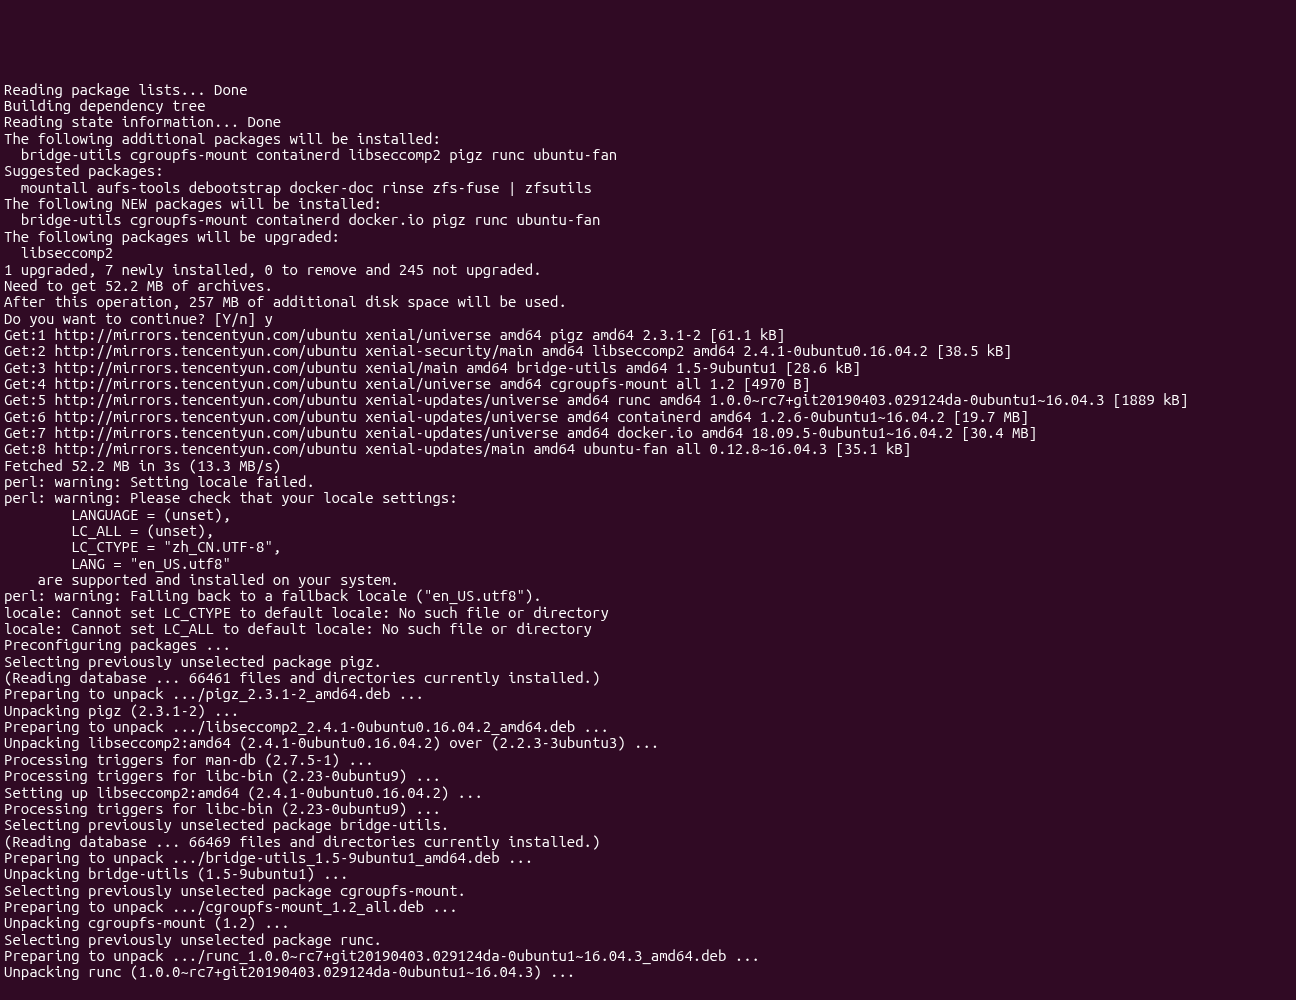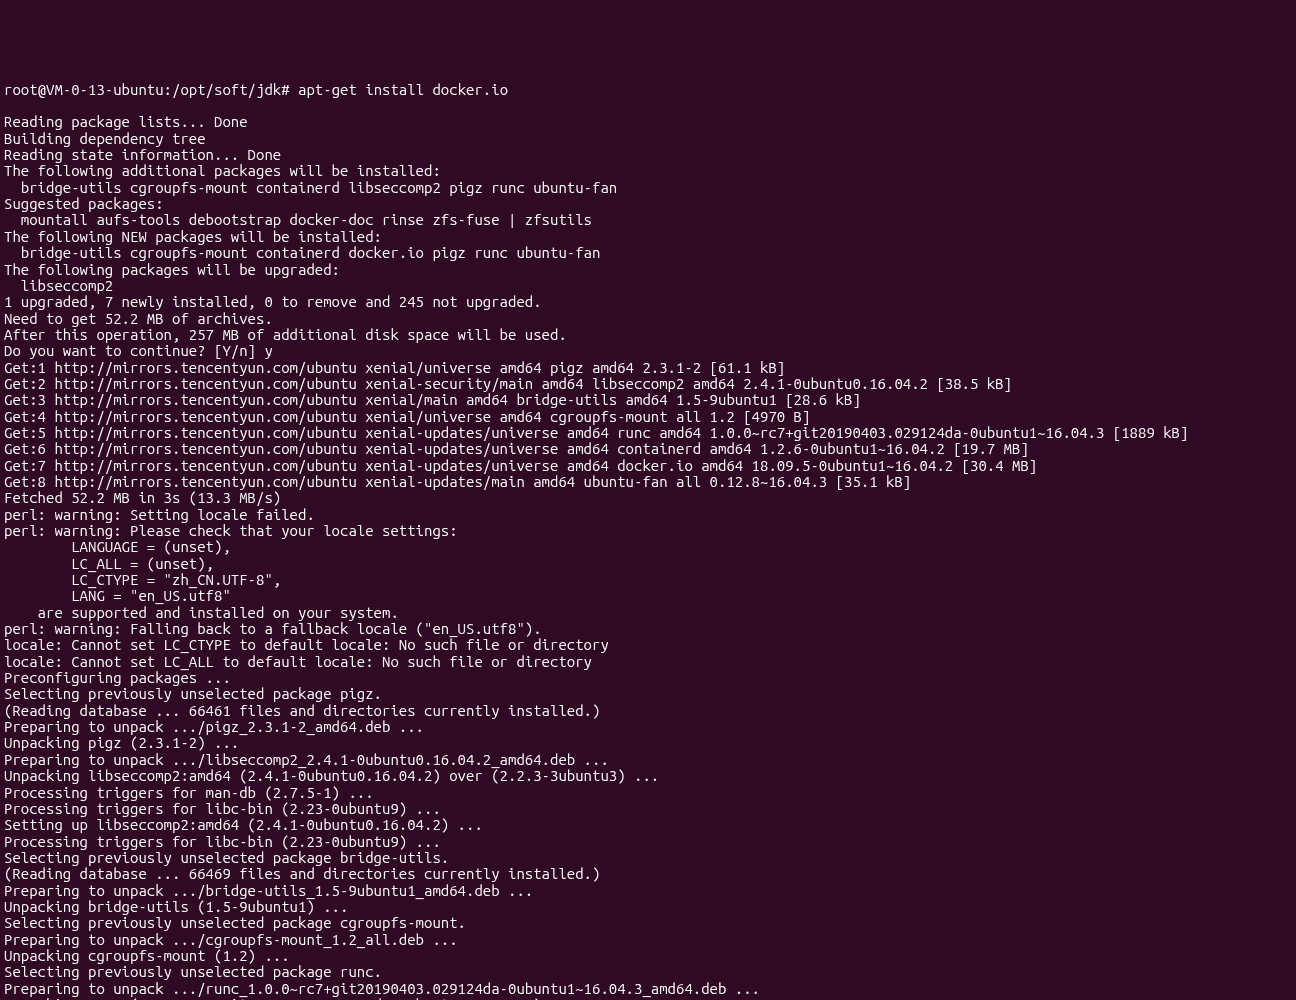--- a/index.html
+++ b/index.html
@@ -28,18 +28,17 @@
     .line {
       color: #ffffff;
     }
   </style>
 </head>
 <body>
 
 
 
 <div class="terminal">
-<div class="line"><span class="prompt">root@VM-0-13-ubuntu</span><span class="prompt">:/opt/soft/jdk#</span><span class="prompt"> apt-get install docker.io</span></div>
 <div id="output-lines"><div class="line">Reading package lists... Done</div><div class="line">Building dependency tree</div><div class="line">Reading state information... Done</div><div class="line">The following additional packages will be installed:</div><div class="line">  bridge-utils cgroupfs-mount containerd libseccomp2 pigz runc ubuntu-fan</div><div class="line">Suggested packages:</div><div class="line">  mountall aufs-tools debootstrap docker-doc rinse zfs-fuse | zfsutils</div><div class="line">The following NEW packages will be installed:</div><div class="line">  bridge-utils cgroupfs-mount containerd docker.io pigz runc ubuntu-fan</div><div class="line">The following packages will be upgraded:</div><div class="line">  libseccomp2</div><div class="line">1 upgraded, 7 newly installed, 0 to remove and 245 not upgraded.</div><div class="line">Need to get 52.2 MB of archives.</div><div class="line">After this operation, 257 MB of additional disk space will be used.</div><div class="line">Do you want to continue? [Y/n] y</div><div class="line">Get:1 http://mirrors.tencentyun.com/ubuntu xenial/universe amd64 pigz amd64 2.3.1-2 [61.1 kB]</div><div class="line">Get:2 http://mirrors.tencentyun.com/ubuntu xenial-security/main amd64 libseccomp2 amd64 2.4.1-0ubuntu0.16.04.2 [38.5 kB]</div><div class="line">Get:3 http://mirrors.tencentyun.com/ubuntu xenial/main amd64 bridge-utils amd64 1.5-9ubuntu1 [28.6 kB]</div><div class="line">Get:4 http://mirrors.tencentyun.com/ubuntu xenial/universe amd64 cgroupfs-mount all 1.2 [4970 B]</div><div class="line">Get:5 http://mirrors.tencentyun.com/ubuntu xenial-updates/universe amd64 runc amd64 1.0.0~rc7+git20190403.029124da-0ubuntu1~16.04.3 [1889 kB]</div><div class="line">Get:6 http://mirrors.tencentyun.com/ubuntu xenial-updates/universe amd64 containerd amd64 1.2.6-0ubuntu1~16.04.2 [19.7 MB]</div><div class="line">Get:7 http://mirrors.tencentyun.com/ubuntu xenial-updates/universe amd64 docker.io amd64 18.09.5-0ubuntu1~16.04.2 [30.4 MB]</div><div class="line">Get:8 http://mirrors.tencentyun.com/ubuntu xenial-updates/main amd64 ubuntu-fan all 0.12.8~16.04.3 [35.1 kB]</div><div class="line">Fetched 52.2 MB in 3s (13.3 MB/s)</div><div class="line">perl: warning: Setting locale failed.</div><div class="line">perl: warning: Please check that your locale settings:</div><div class="line">        LANGUAGE = (unset),</div><div class="line">        LC_ALL = (unset),</div><div class="line">        LC_CTYPE = "zh_CN.UTF-8",</div><div class="line">        LANG = "en_US.utf8"</div><div class="line">    are supported and installed on your system.</div><div class="line">perl: warning: Falling back to a fallback locale ("en_US.utf8").</div><div class="line">locale: Cannot set LC_CTYPE to default locale: No such file or directory</div><div class="line">locale: Cannot set LC_ALL to default locale: No such file or directory</div><div class="line">Preconfiguring packages ...</div><div class="line">Selecting previously unselected package pigz.</div><div class="line">(Reading database ... 66461 files and directories currently installed.)</div><div class="line">Preparing to unpack .../pigz_2.3.1-2_amd64.deb ...</div><div class="line">Unpacking pigz (2.3.1-2) ...</div><div class="line">Preparing to unpack .../libseccomp2_2.4.1-0ubuntu0.16.04.2_amd64.deb ...</div><div class="line">Unpacking libseccomp2:amd64 (2.4.1-0ubuntu0.16.04.2) over (2.2.3-3ubuntu3) ...</div><div class="line">Processing triggers for man-db (2.7.5-1) ...</div><div class="line">Processing triggers for libc-bin (2.23-0ubuntu9) ...</div><div class="line">Setting up libseccomp2:amd64 (2.4.1-0ubuntu0.16.04.2) ...</div><div class="line">Processing triggers for libc-bin (2.23-0ubuntu9) ...</div><div class="line">Selecting previously unselected package bridge-utils.</div><div class="line">(Reading database ... 66469 files and directories currently installed.)</div><div class="line">Preparing to unpack .../bridge-utils_1.5-9ubuntu1_amd64.deb ...</div><div class="line">Unpacking bridge-utils (1.5-9ubuntu1) ...</div><div class="line">Selecting previously unselected package cgroupfs-mount.</div><div class="line">Preparing to unpack .../cgroupfs-mount_1.2_all.deb ...</div><div class="line">Unpacking cgroupfs-mount (1.2) ...</div><div class="line">Selecting previously unselected package runc.</div><div class="line">Preparing to unpack .../runc_1.0.0~rc7+git20190403.029124da-0ubuntu1~16.04.3_amd64.deb ...</div><div class="line">Unpacking runc (1.0.0~rc7+git20190403.029124da-0ubuntu1~16.04.3) ...</div></div>
 </div>
 
 
 
 
 </body></html>

